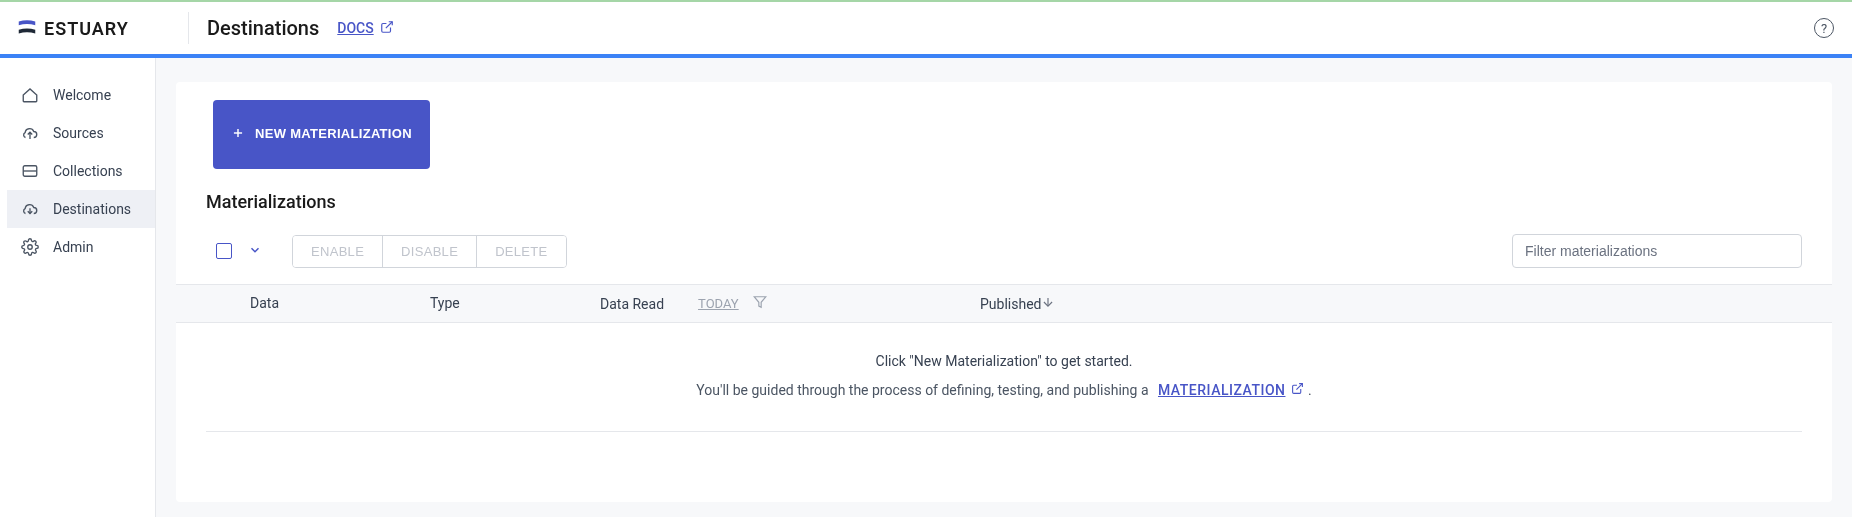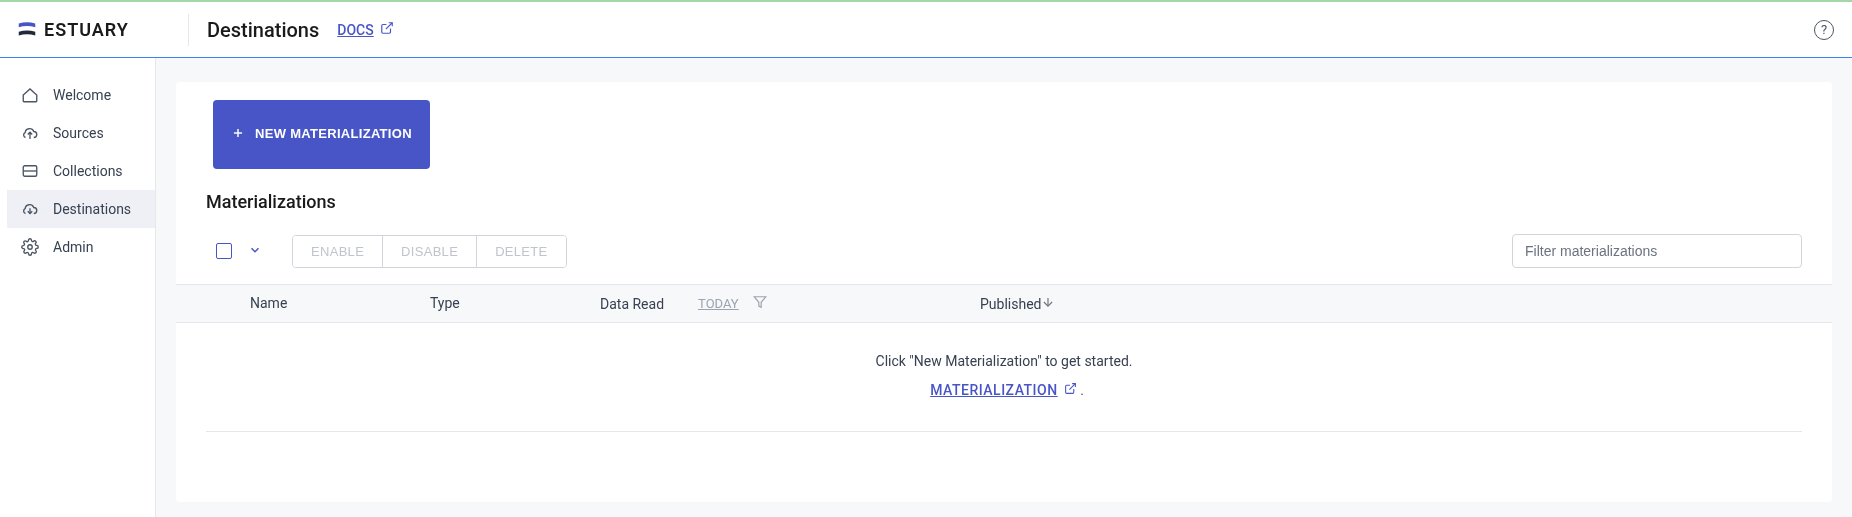--- a/index.html
+++ b/index.html
@@ -18,21 +18,21 @@
       flex-direction: column;
       height: 517px;
       width: 1852px;
       border-top: 2px solid #a5d6a7;
     }
     .header {
       display: flex;
       align-items: center;
       height: 56px;
       padding: 16px 16px;
-      border-bottom: 1px solid #3b82f6;
+      border-bottom: 4px solid #3b82f6;
       position: relative;
     }
     .logo-section {
       display: flex;
       align-items: center;
       width: 168px;
     }
     .logo {
       display: flex;
       align-items: center;
@@ -357,21 +357,21 @@
           </span>
           <div class="action-buttons">
             <button class="action-btn">ENABLE</button>
             <button class="action-btn">DISABLE</button>
             <button class="action-btn">DELETE</button>
           </div>
           <input class="filter-input" type="text" placeholder="Filter materializations" style="">
         </div>
 
         <div class="table-header">
-          <div class="th-name">Name</div>
+          <div class="th-name">Data</div>
           <div class="th-type">Type</div>
           <div class="th-data-read">
             <span>Data Read</span>
             <span class="today-link">TODAY</span>
             <span class="filter-icon">
               <svg width="14" height="14" viewBox="0 0 24 24" fill="none" stroke="#9ca3af" stroke-width="2">
                 <polygon points="22 3 2 3 10 12.46 10 19 14 21 14 12.46 22 3"></polygon>
               </svg>
             </span>
           </div>
@@ -382,20 +382,21 @@
                 <line x1="12" y1="5" x2="12" y2="19"></line>
                 <polyline points="19 12 12 19 5 12"></polyline>
               </svg>
             </span>
           </div>
         </div>
 
         <div class="empty-state">
           <div class="empty-title">Click "New Materialization" to get started.</div>
           <div class="empty-desc">
+            <span>You'll be guided through the process of defining, testing, and publishing a</span>
             <a class="inline-link">
               <span>MATERIALIZATION</span>
               <span>
                 <svg width="13" height="13" viewBox="0 0 24 24" fill="none" stroke="#4855c7" stroke-width="2">
                   <path d="M18 13v6a2 2 0 0 1-2 2H5a2 2 0 0 1-2-2V8a2 2 0 0 1 2-2h6"></path>
                   <polyline points="15 3 21 3 21 9"></polyline>
                   <line x1="10" y1="14" x2="21" y2="3"></line>
                 </svg>
               </span>
             </a>

